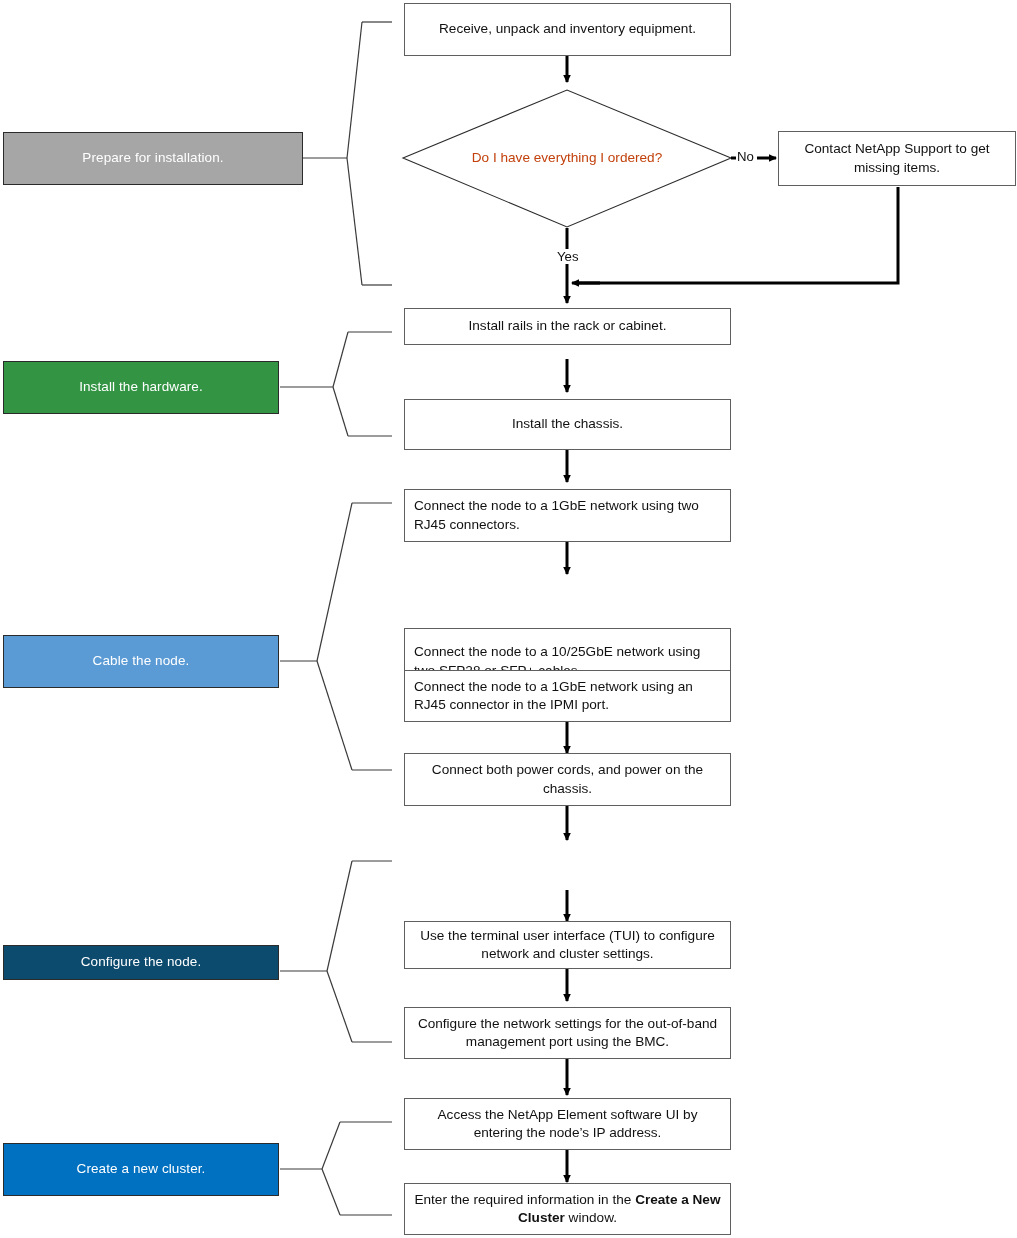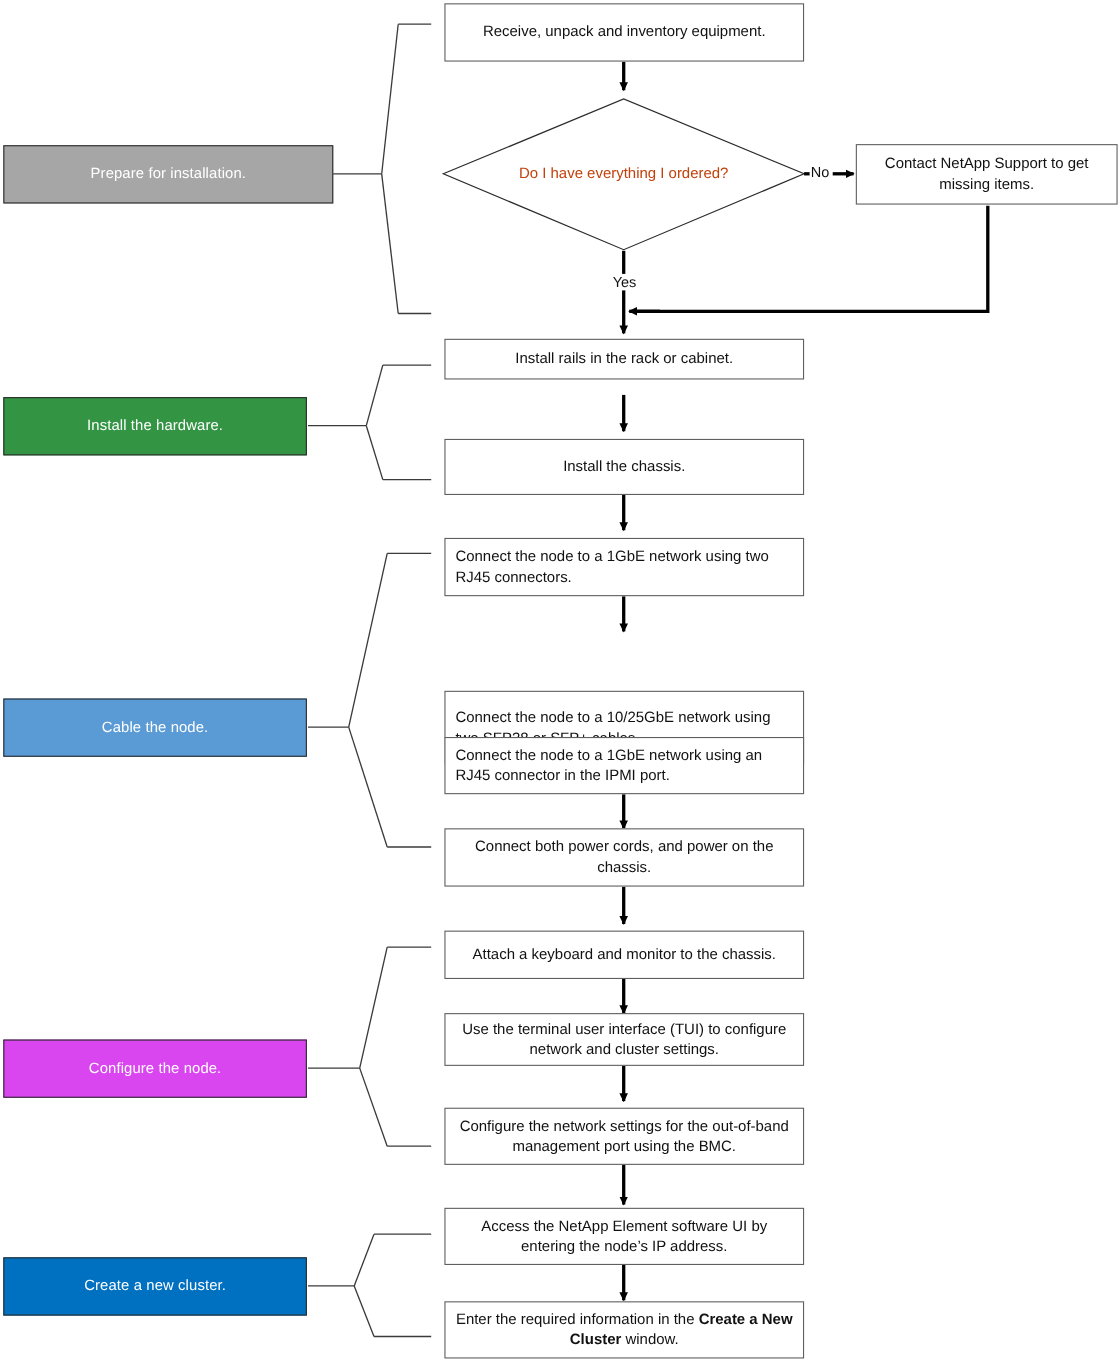--- a/index.html
+++ b/index.html
@@ -163,21 +163,21 @@
   </div>
 
   <div class="stage-label" style="left:3px; top:361px; width:276px; height:53px; background:#339444;">
     <span>Install the hardware.</span>
   </div>
 
   <div class="stage-label" style="left:3px; top:635px; width:276px; height:53px; background:#5b9bd5;">
     <span>Cable the node.</span>
   </div>
 
-  <div class="stage-label" style="left:3px; top:945px; width:276px; height:53px; background:#d946ef;">
+  <div class="stage-label" style="left:3px; top:945px; width:276px; height:35px; background:#0c4a6e;">
     <span>Configure the node.</span>
   </div>
 
   <div class="stage-label" style="left:3px; top:1143px; width:276px; height:53px; background:#0070c0;">
     <span>Create a new cluster.</span>
   </div>
 
   <div class="step-box align-center" style="left:404px; top:3px; width:327px; height:53px;">
     <span>Receive, unpack and inventory equipment.</span>
   </div>
@@ -203,23 +203,20 @@
   </div>
 
   <div class="step-box align-left" style="left:404px; top:670px; width:327px; height:52px;">
     <span>Connect the node to a 1GbE network using an RJ45 connector in the IPMI port.</span>
   </div>
 
   <div class="step-box align-center" style="left:404px; top:753px; width:327px; height:53px;">
     <span>Connect both power cords, and power on the chassis.</span>
   </div>
 
-  <div class="step-box align-center" style="left:404px; top:846px; width:327px; height:44px;">
-    <span>Attach a keyboard and monitor to the chassis.</span>
-  </div>
 
   <div class="step-box align-center" style="left:404px; top:921px; width:327px; height:48px;">
     <span>Use the terminal user interface (TUI) to configure network and cluster settings.</span>
   </div>
 
   <div class="step-box align-center" style="left:404px; top:1007px; width:327px; height:52px;">
     <span>Configure the network settings for the out-of-band management port using the BMC.</span>
   </div>
 
   <div class="step-box align-center" style="left:404px; top:1098px; width:327px; height:52px;">

